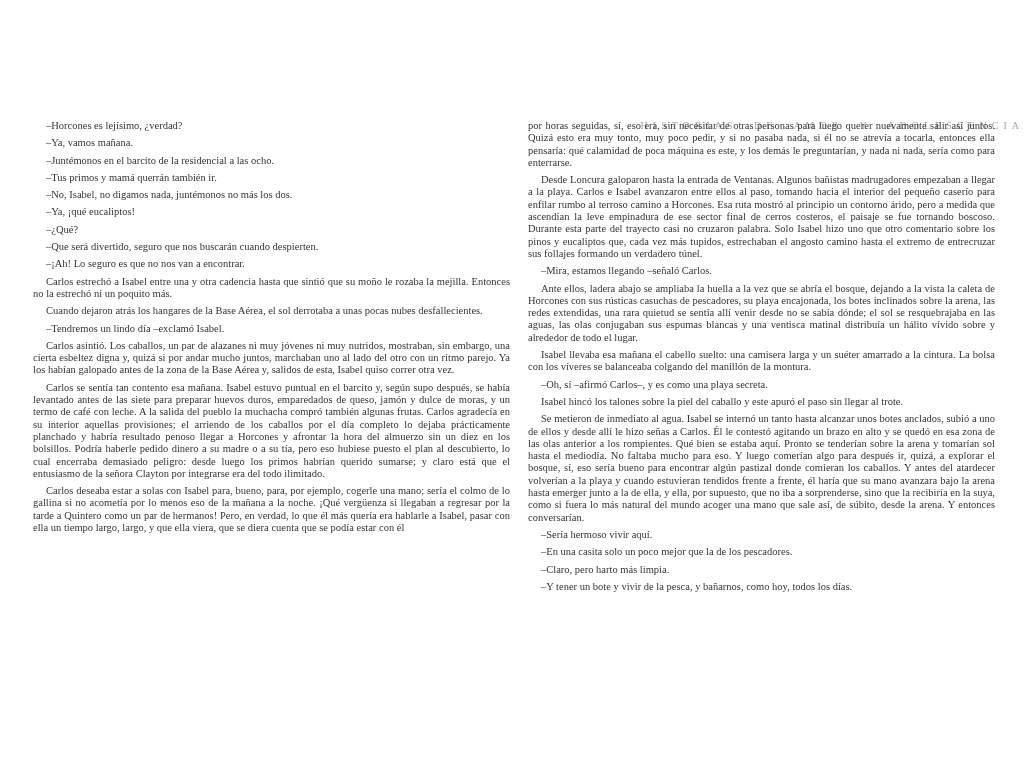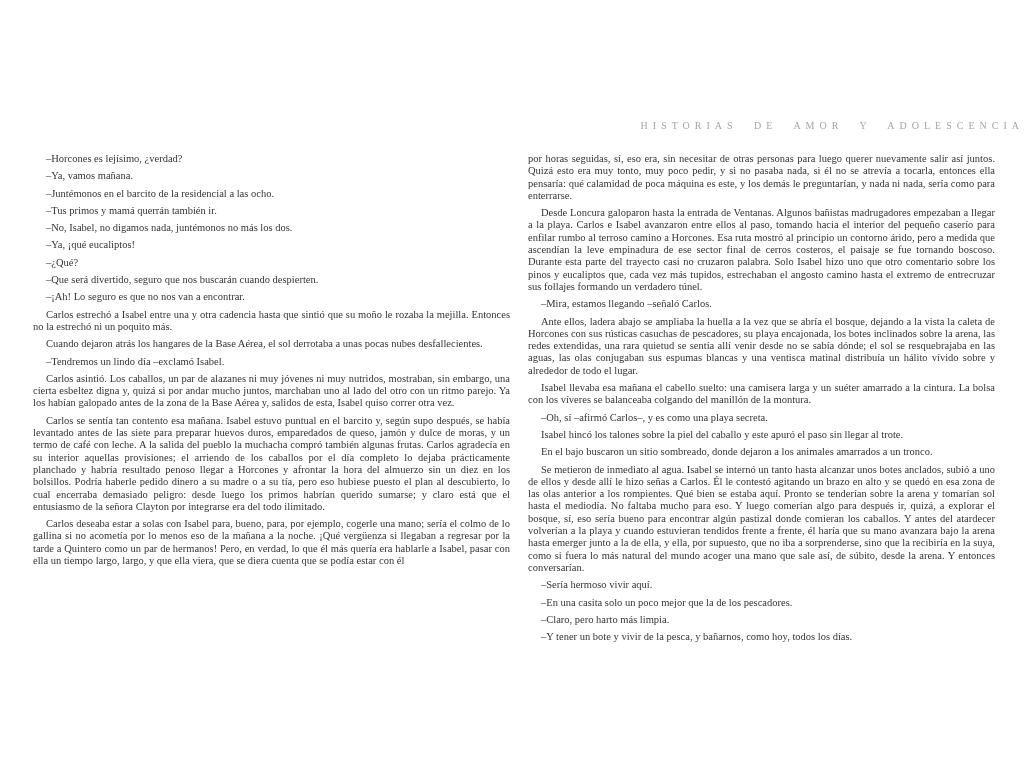--- a/index.html
+++ b/index.html
@@ -22,21 +22,21 @@
     width: 1024px;
     text-align: right;
     font-size: 10px;
     letter-spacing: 5px;
     word-spacing: 9px;
     color: var(--header-color, #a5a5a5);
     text-transform: uppercase;
   }
   .columns {
     position: absolute;
-    top: 153px;
+    top: 120px;
     left: 33px;
     width: 962px;
     display: flex;
     gap: 18px;
   }
   .col {
     color: var(--text-color, #343434);
     font-size: 10.5px;
     line-height: 12.3px;
     text-align: justify;
@@ -73,21 +73,20 @@
         <p class="para">Carlos deseaba estar a solas con Isabel para, bueno, para, por ejemplo, cogerle una mano; sería el colmo de lo gallina si no acometía por lo menos eso de la mañana a la noche. ¡Qué vergüenza si llegaban a regresar por la tarde a Quintero como un par de hermanos! Pero, en verdad, lo que él más quería era hablarle a Isabel, pasar con ella un tiempo largo, largo, y que ella viera, que se diera cuenta que se podía estar con él</p>
       </div>
     <div class="col col-right">
         <p class="para no-indent">por horas seguidas, sí, eso era, sin necesitar de otras personas para luego querer nuevamente salir así juntos. Quizá esto era muy tonto, muy poco pedir, y si no pasaba nada, si él no se atrevía a tocarla, entonces ella pensaría: qué calamidad de poca máquina es este, y los demás le preguntarían, y nada ni nada, sería como para enterrarse.</p>
         <p class="para">Desde Loncura galoparon hasta la entrada de Ventanas. Algunos bañistas madrugadores empezaban a llegar a la playa. Carlos e Isabel avanzaron entre ellos al paso, tomando hacia el interior del pequeño caserío para enfilar rumbo al terroso camino a Horcones. Esa ruta mostró al principio un contorno árido, pero a medida que ascendían la leve empinadura de ese sector final de cerros costeros, el paisaje se fue tornando boscoso. Durante esta parte del trayecto casi no cruzaron palabra. Solo Isabel hizo uno que otro comentario sobre los pinos y eucaliptos que, cada vez más tupidos, estrechaban el angosto camino hasta el extremo de entrecruzar sus follajes formando un verdadero túnel.</p>
         <p class="para">–Mira, estamos llegando –señaló Carlos.</p>
         <p class="para">Ante ellos, ladera abajo se ampliaba la huella a la vez que se abría el bosque, dejando a la vista la caleta de Horcones con sus rústicas casuchas de pescadores, su playa encajonada, los botes inclinados sobre la arena, las redes extendidas, una rara quietud se sentía allí venir desde no se sabía dónde; el sol se resquebrajaba en las aguas, las olas conjugaban sus espumas blancas y una ventisca matinal distribuía un hálito vívido sobre y alrededor de todo el lugar.</p>
         <p class="para">Isabel llevaba esa mañana el cabello suelto: una camisera larga y un suéter amarrado a la cintura. La bolsa con los víveres se balanceaba colgando del manillón de la montura.</p>
         <p class="para">–Oh, sí –afirmó Carlos–, y es como una playa secreta.</p>
         <p class="para">Isabel hincó los talones sobre la piel del caballo y este apuró el paso sin llegar al trote.</p>
-        <p class="para">En el bajo buscaron un sitio sombreado, donde dejaron a los animales amarrados a un tronco.</p>
         <p class="para">Se metieron de inmediato al agua. Isabel se internó un tanto hasta alcanzar unos botes anclados, subió a uno de ellos y desde allí le hizo señas a Carlos. Él le contestó agitando un brazo en alto y se quedó en esa zona de las olas anterior a los rompientes. Qué bien se estaba aquí. Pronto se tenderían sobre la arena y tomarían sol hasta el mediodía. No faltaba mucho para eso. Y luego comerían algo para después ir, quizá, a explorar el bosque, sí, eso sería bueno para encontrar algún pastizal donde comieran los caballos. Y antes del atardecer volverían a la playa y cuando estuvieran tendidos frente a frente, él haría que su mano avanzara bajo la arena hasta emerger junto a la de ella, y ella, por supuesto, que no iba a sorprenderse, sino que la recibiría en la suya, como si fuera lo más natural del mundo acoger una mano que sale así, de súbito, desde la arena. Y entonces conversarían.</p>
         <p class="para">–Sería hermoso vivir aquí.</p>
         <p class="para">–En una casita solo un poco mejor que la de los pescadores.</p>
         <p class="para">–Claro, pero harto más limpia.</p>
         <p class="para">–Y tener un bote y vivir de la pesca, y bañarnos, como hoy, todos los días.</p>
       </div>
   </div>
 </div>
 
 </body></html>

